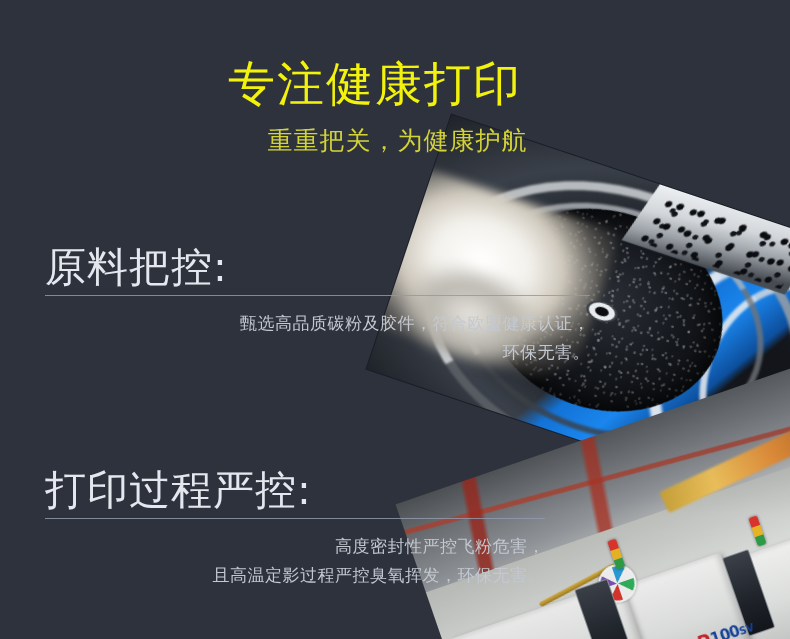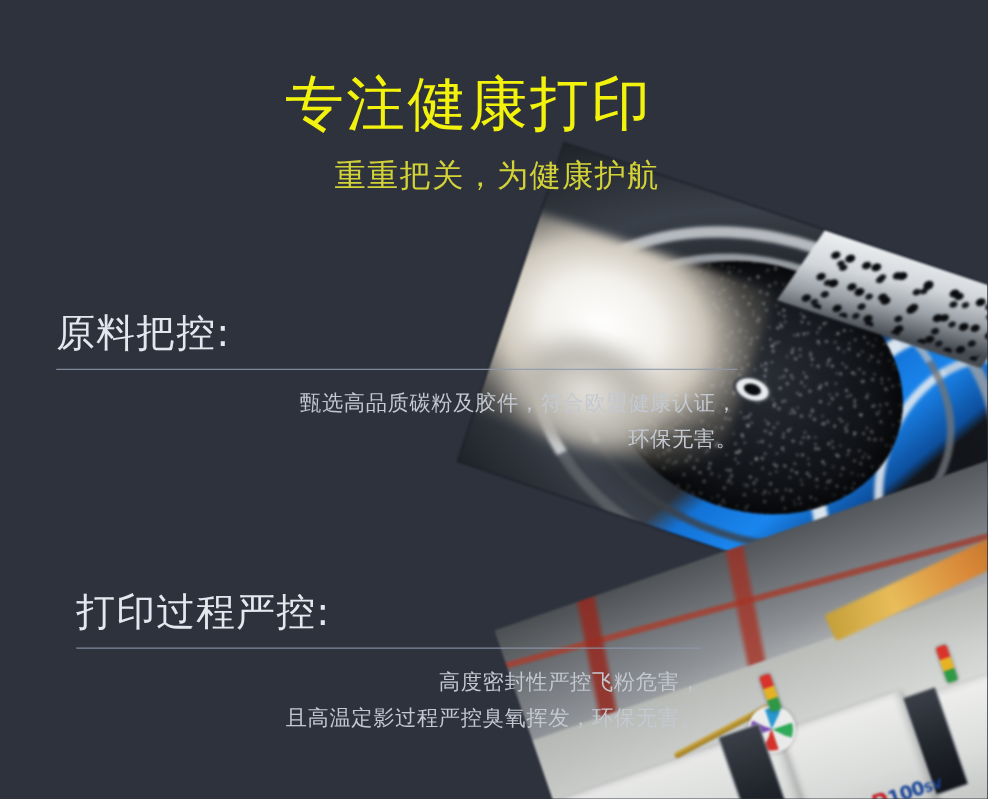--- a/index.html
+++ b/index.html
@@ -49,21 +49,21 @@
     padding-left: 45px;
   }
 
   
   .section {
     position: absolute;
     z-index: 25;
   }
   .section-title {
     margin: 0;
-    font-size: 31px;
+    font-size: 41px;
     line-height: 40px;
     font-weight: normal;
     color: #e4e8ee;
     letter-spacing: 1px;
     font-family: "DejaVu Sans", "Liberation Sans", sans-serif;
   }
   .section-rule {
     height: 1px;
     background: #8f99ad;
     margin-top: 8px;
@@ -76,21 +76,21 @@
     line-height: 29px;
     color: #c3c8d1;
     letter-spacing: .5px;
     font-family: "DejaVu Sans", "Liberation Sans", sans-serif;
     white-space: pre-line;
     text-align: right;
   }
 
   #section-material { left: 45px; top: 247px; width: 545px; }
   #section-material .section-rule { width: 545px; }
-  #section-printing { left: 45px; top: 470px; width: 500px; margin-left: 16px; }
+  #section-printing { left: 45px; top: 470px; width: 500px; }
   #section-printing .section-rule { width: 500px; }
 
   
   .photo {
     position: absolute;
     overflow: hidden;
   }
   #photo-material {
     left: 398px;
     top: 176px;

